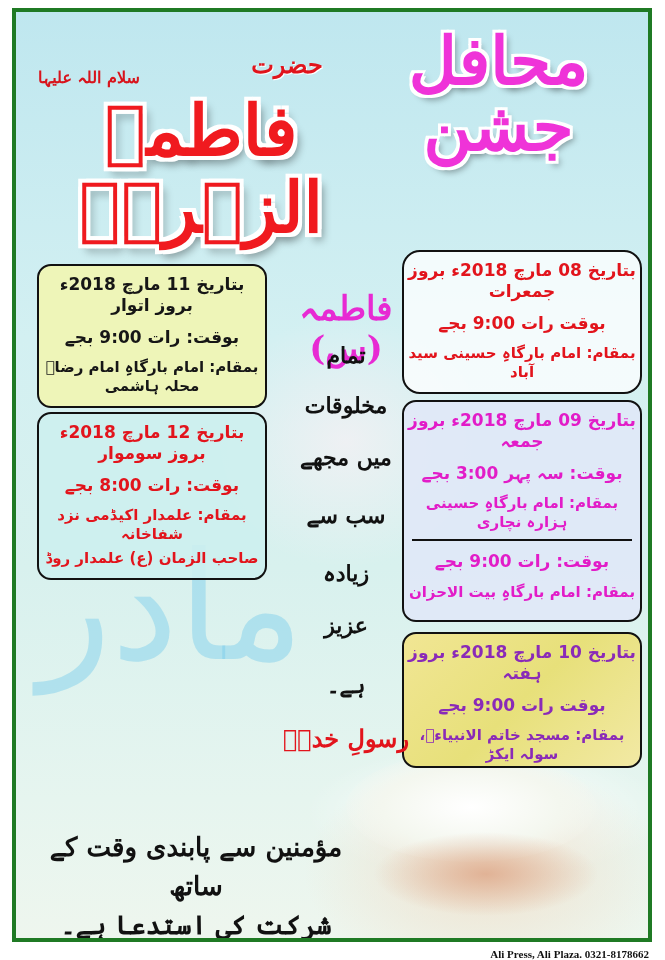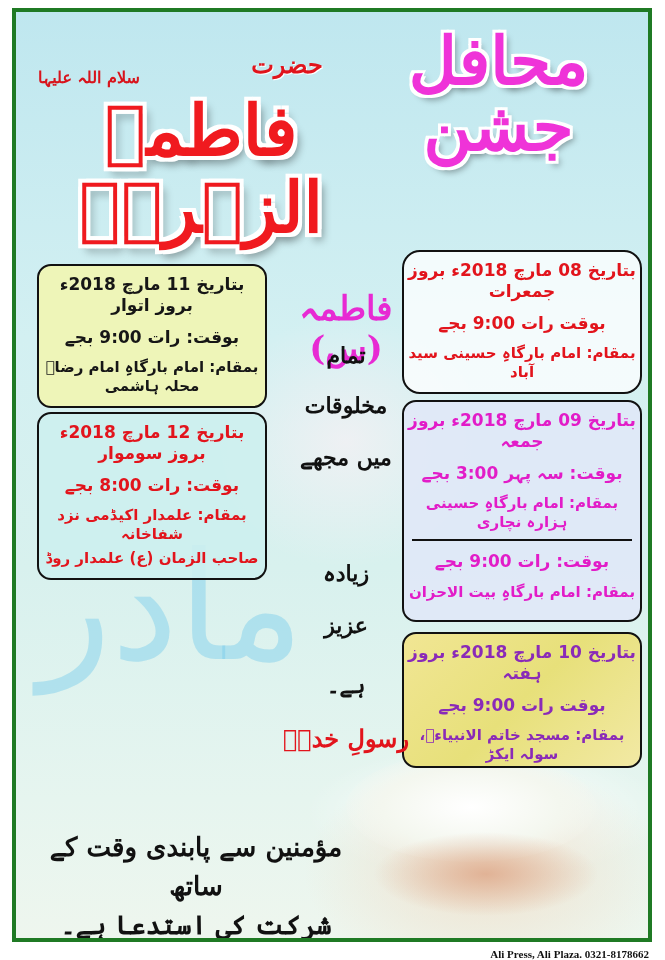--- a/index.html
+++ b/index.html
@@ -152,20 +152,21 @@
     <div class="line l-date">بتاریخ 12 مارچ 2018ء بروز سوموار</div>
     <div class="line l-time">بوقت: رات 8:00 بجے</div>
     <div class="line l-venue">بمقام: علمدار اکیڈمی نزد شفاخانہ</div>
     <div class="line l-venue" style="margin-top:6px">صاحب الزمان (ع) علمدار روڈ</div>
   </div>
 
   <div class="abs fatima rtl">فاطمہ (س)</div>
   <div class="hadith-word rtl" style="top:330px">تمام</div>
   <div class="hadith-word rtl" style="top:380px">مخلوقات</div>
   <div class="hadith-word rtl" style="top:432px">میں مجھے</div>
+  <div class="hadith-word rtl" style="top:490px">سب سے</div>
   <div class="hadith-word rtl" style="top:548px">زیادہ</div>
   <div class="hadith-word rtl" style="top:600px">عزیز</div>
   <div class="hadith-word rtl" style="top:660px">ہے۔</div>
   <div class="abs rasool rtl">رسولِ خداؐ</div>
 
   <div class="abs invite rtl">
     <div>مؤمنین سے پابندی وقت کے ساتھ</div>
     <div>شرکت کی استدعا ہے۔</div>
   </div>
 </div>

